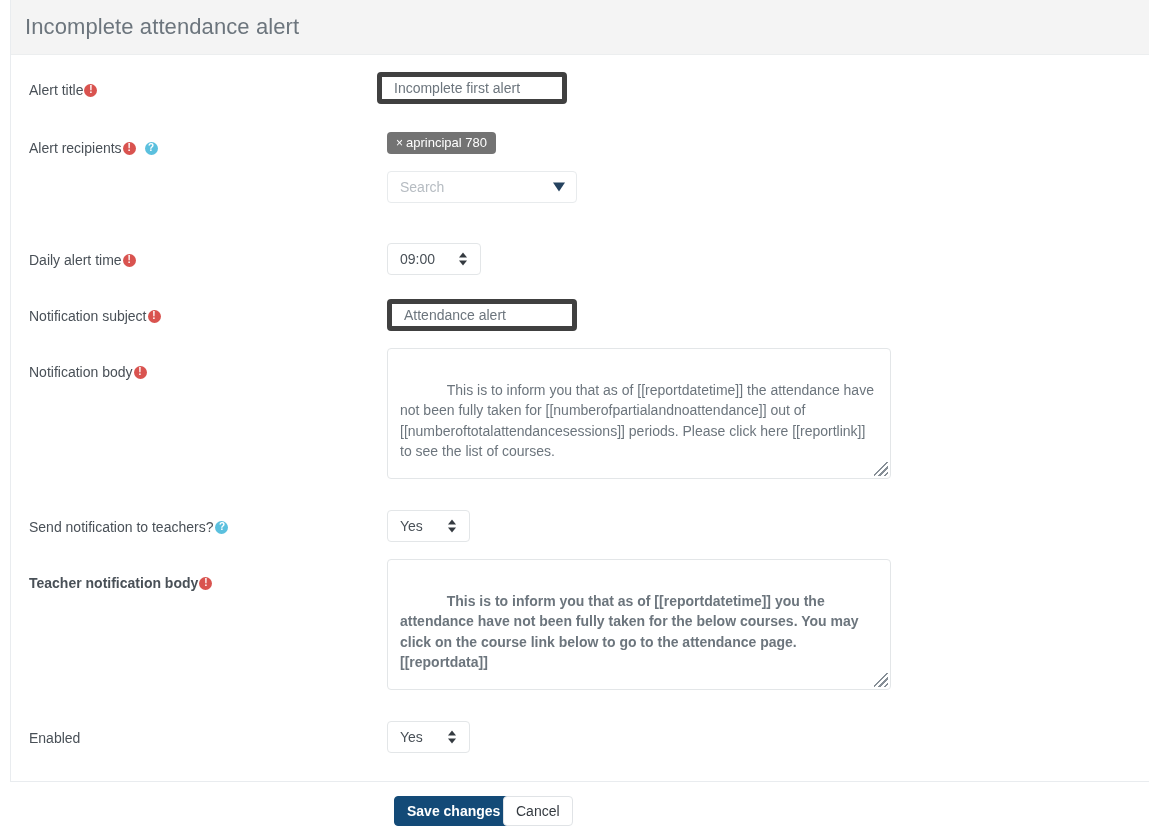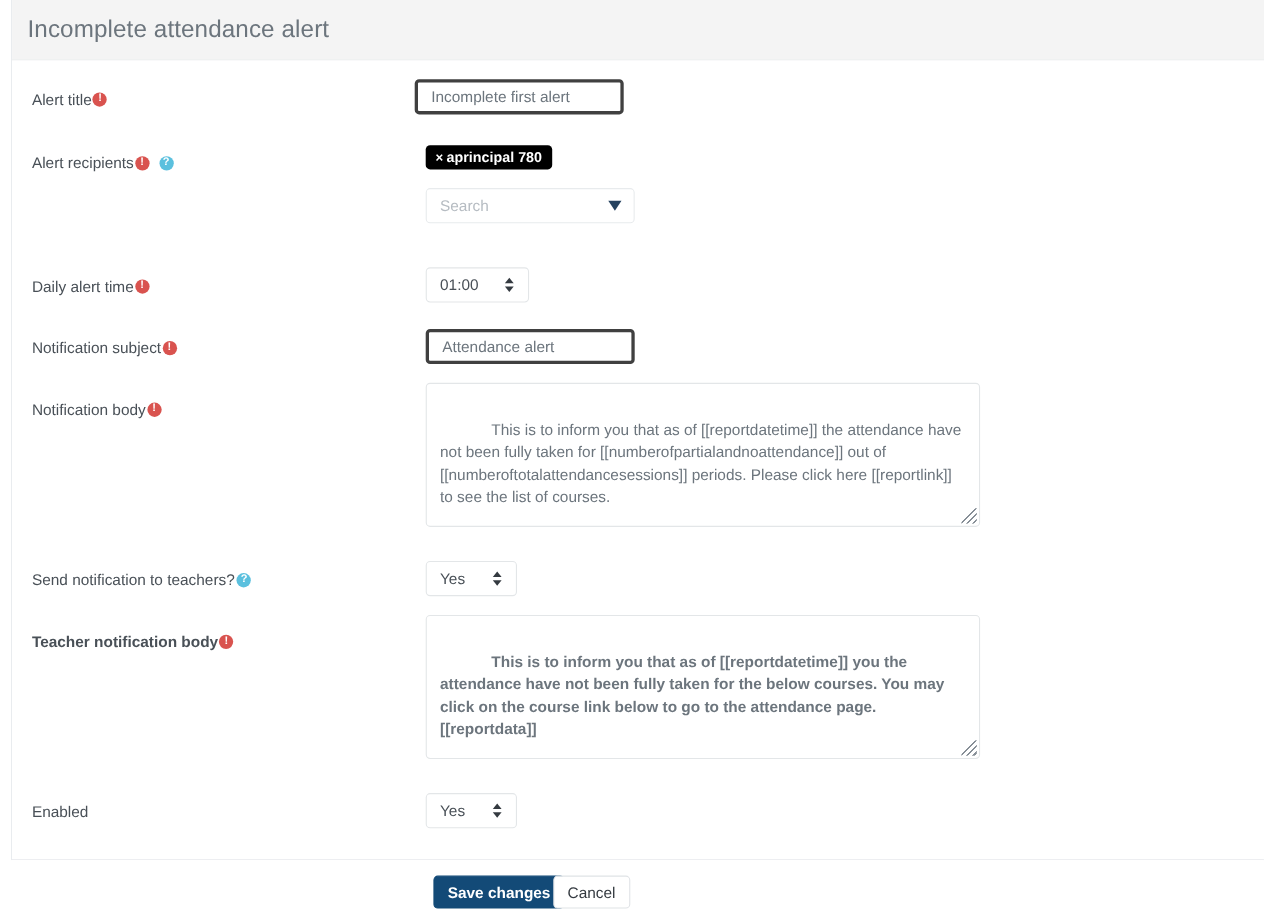--- a/index.html
+++ b/index.html
@@ -121,21 +121,21 @@
     position: absolute;
     left: 0; right: 0; top: -1px;
     font-size: 10px;
     font-family: "Liberation Sans", sans-serif;
   }
 
   
   .text-input {
     box-sizing: border-box;
     height: 32px;
-    border: 3px solid #404040;
+    border: 5px solid #404040;
     border-radius: 4px;
     background: #ffffff;
     color: #6c757d;
     font-family: "Liberation Sans", sans-serif;
     font-size: 14px;
     padding: 0 12px;
     outline: none;
   }
   .text-input::placeholder { color: #b6bcc2; }
 
@@ -175,29 +175,28 @@
     border-bottom: 5px solid #343a40;
   }
   .spinner-arrows::after {
     bottom: 1px;
     border-top: 5px solid #343a40;
   }
 
   
   .tag-pill {
     display: inline-block;
-    background: #000000;
+    background: #737373;
     color: #ffffff;
     border-radius: 4px;
     font-size: 13px;
     line-height: 22px;
     height: 22px;
     padding: 0 9px;
     white-space: nowrap;
-    font-weight: bold;
   }
   .tag-x {
     font-size: 12px;
     margin-right: 3px;
     cursor: pointer;
   }
 
   .search-select {
     box-sizing: border-box;
     width: 190px;
@@ -324,21 +323,21 @@
           </div>
         </div>
       </div>
 
       <div class="form-row" style="top:170px; height:56px;">
         <div class="form-label" style="top:26px;">
           <span>Daily alert time</span><span class="icon-required"></span>
         </div>
         <div class="form-control-col" style="top:18px; left:376px;">
           <div class="select-box" style="width:94px;">
-            <span>01:00</span>
+            <span>09:00</span>
             <span class="spinner-arrows"></span>
           </div>
         </div>
       </div>
 
       <div class="form-row" style="top:226px; height:56px;">
         <div class="form-label" style="top:26px;">
           <span>Notification subject</span><span class="icon-required"></span>
         </div>
         <div class="form-control-col" style="top:18px; left:376px;">

